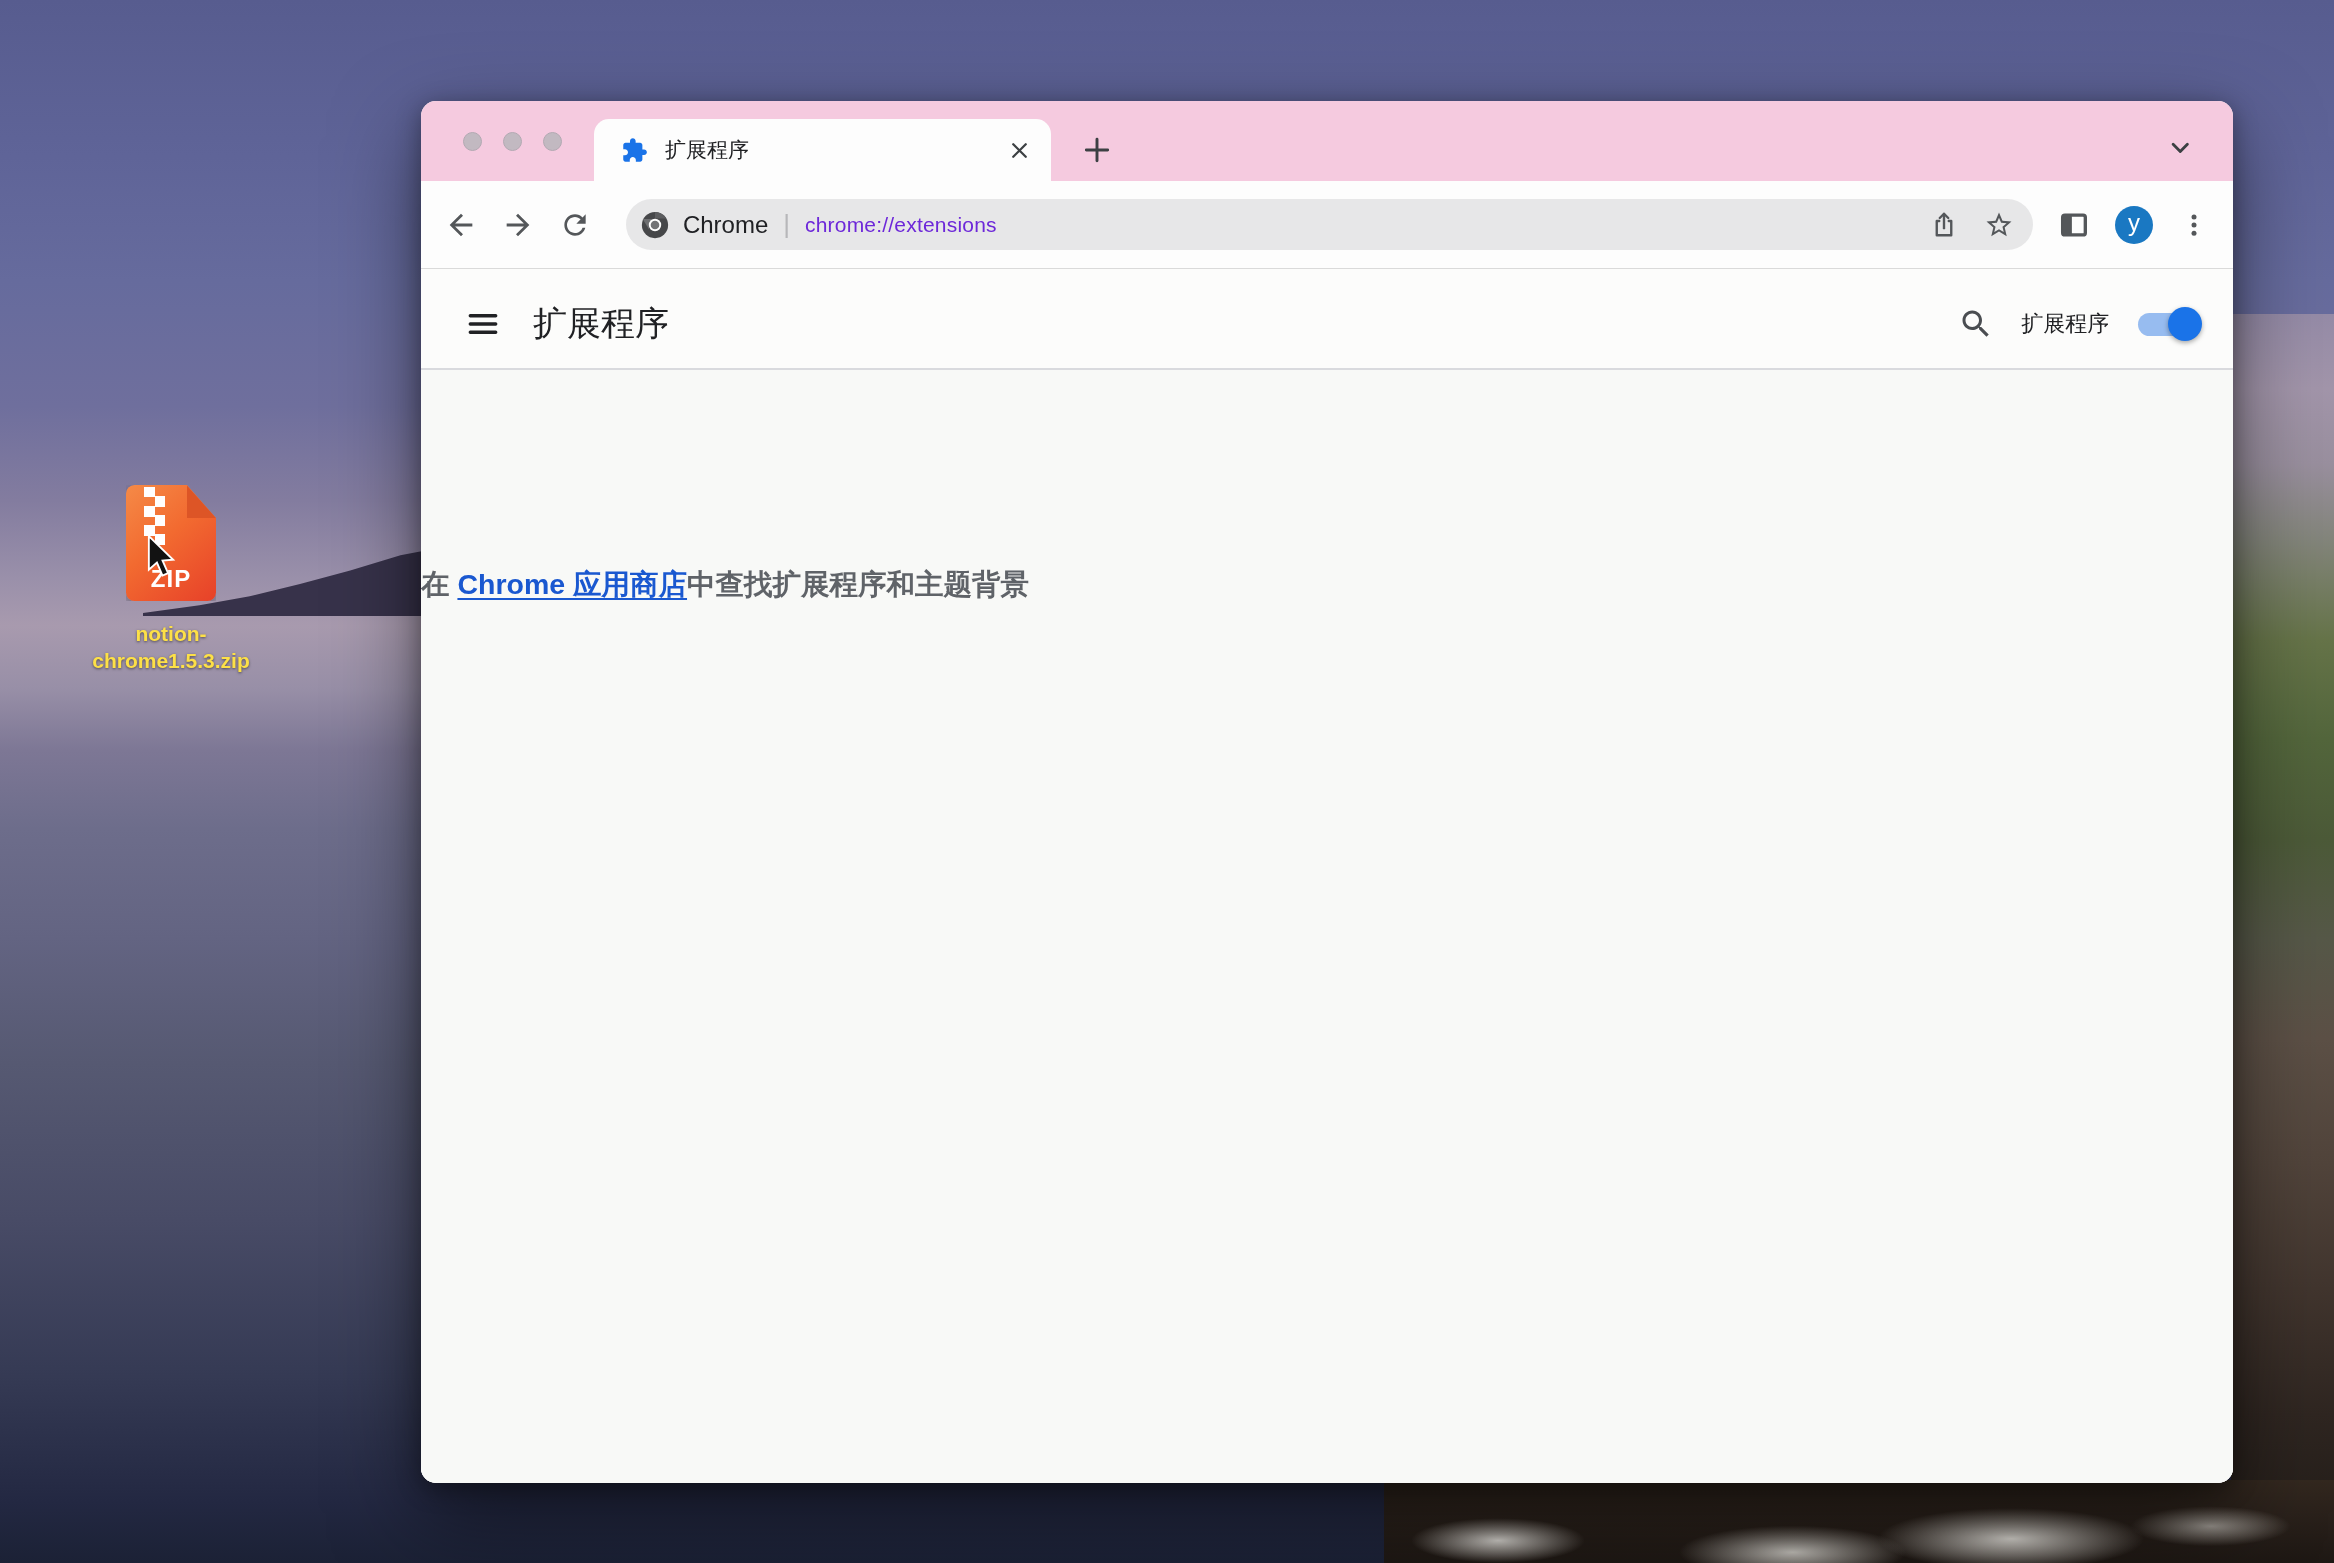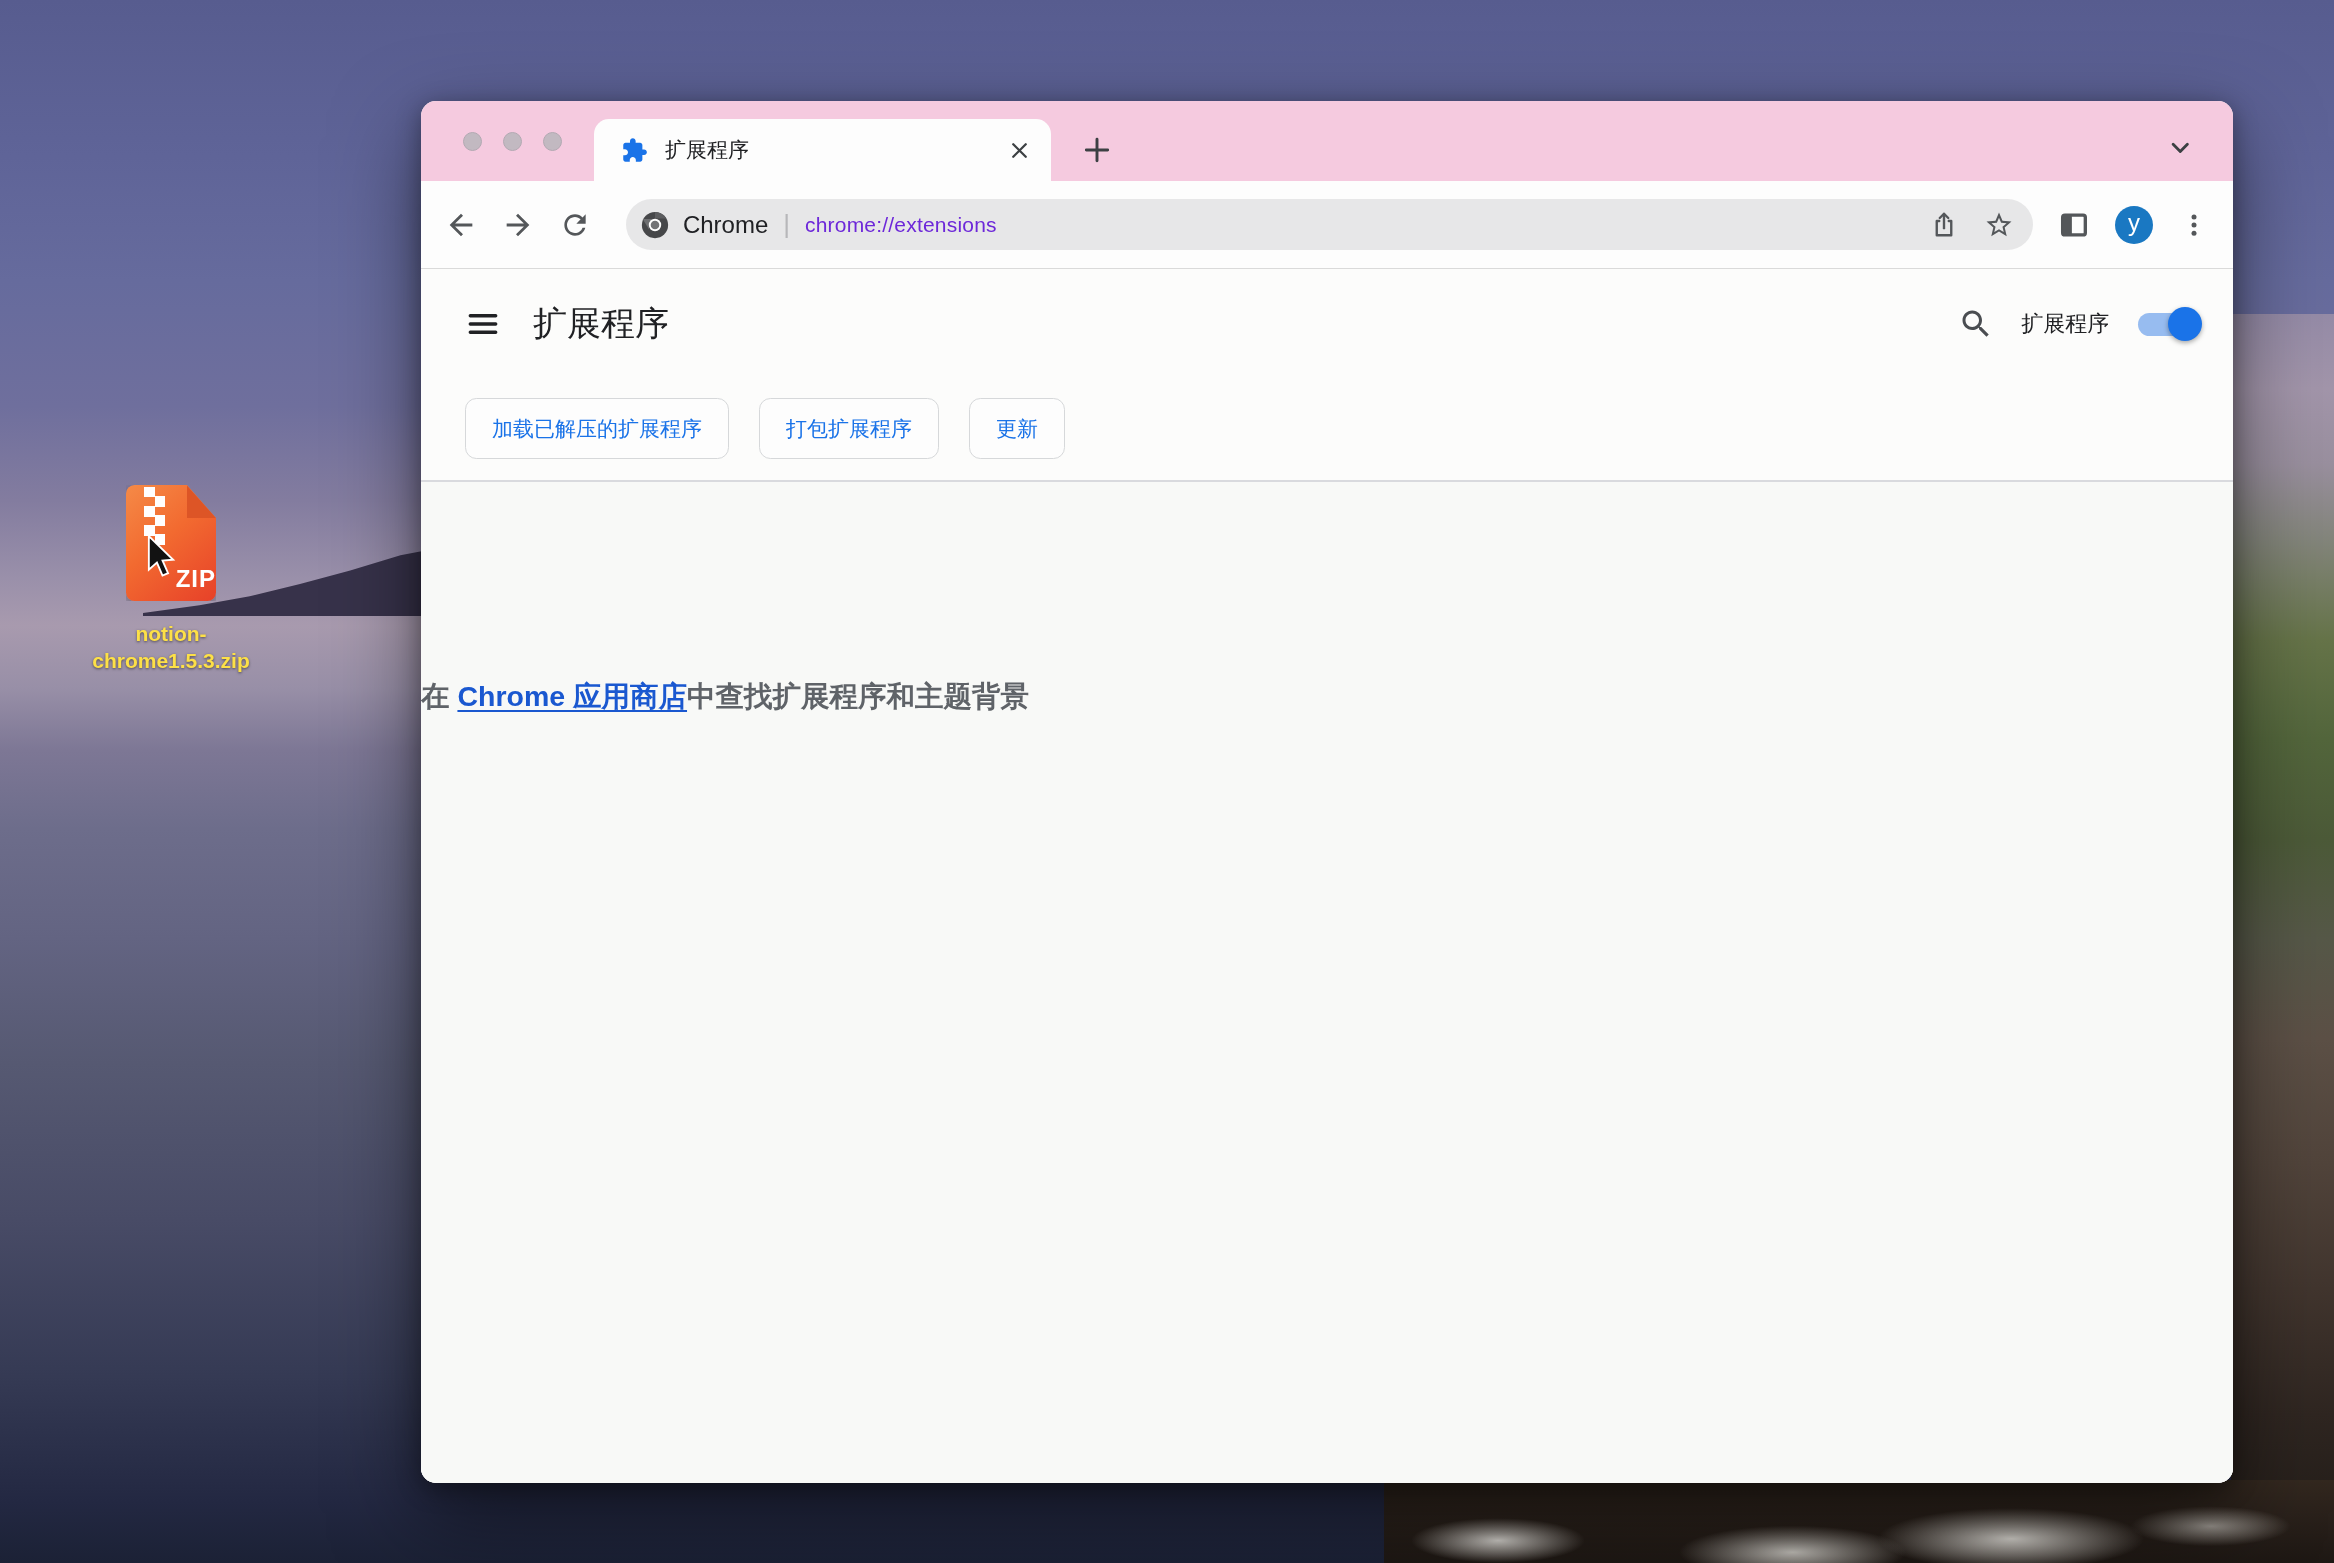--- a/index.html
+++ b/index.html
@@ -30,21 +30,21 @@
   
   .desktop-file { position:absolute; left:52px; top:485px; width:238px; text-align:center; }
   .zip-icon { position:relative; width:90px; height:116px; margin:0 auto;
     background:linear-gradient(140deg,#f6judged 0); }
   .zip-icon { background:linear-gradient(140deg,#f58a47 0%, #f26a30 45%, #e74129 100%);
     border-radius:8.6px; clip-path:polygon(0 0, 61px 0, 100% 33px, 100% 100%, 0 100%);
     box-shadow:0 3.8px 9.5px rgba(0,0,0,.3); }
   .zip-fold { position:absolute; right:0; top:0; width:29.5px; height:33px; background:#dd5526;
     clip-path:polygon(0 0, 100% 100%, 0 100%); }
   .zip-sq { position:absolute; width:10.5px; height:10.5px; background:#fff; }
-  .zip-label-ext { position:absolute; bottom:7.6px; left:0; width:100%; text-align:right;
+  .zip-label-ext { position:absolute; bottom:7.6px; left:0; width:100%; text-align:center;
     color:#fff; font-size:24px; font-weight:bold; letter-spacing:1px; }
   .file-name { margin-top:19px; color:#fde047; font-size:21px; font-weight:bold; line-height:27px;
     text-shadow:0 1px 2.9px rgba(0,0,0,.55); }
   .cursor-arrow { position:absolute; left:145px; top:535px; z-index:50; }
 
   
   .window { position:absolute; left:421px; top:101px; width:1812px; height:1382px;
     border-radius:15px; overflow:hidden; background:#fbfbfa;
     box-shadow:0 33px 86px rgba(0,0,0,.5), 0 5.7px 23px rgba(0,0,0,.35);
     display:flex; flex-direction:column; }
@@ -233,25 +233,20 @@
         <svg width="36" height="36" viewBox="0 0 24 24">
           <path fill="#4a4d51" d="M15.5 14h-.79l-.28-.27C15.41 12.59 16 11.11 16 9.5 16 5.91 13.09 3 9.5 3S3 5.91 3 9.5 5.91 16 9.5 16c1.61 0 3.09-.59 4.23-1.57l.27.28v.79l5 4.99L20.49 19l-4.99-5zm-6 0C7.01 14 5 11.99 5 9.5S7.01 5 9.5 5 14 7.01 14 9.5 11.99 14 9.5 14z"></path>
         </svg>
         <span class="dev-label">扩展程序</span>
         <div class="toggle">
           <div class="toggle-track"></div>
           <div class="toggle-knob"></div>
         </div>
       </div>
 
-      <div class="actions-row">
-        <button class="ext-btn">加载已解压的扩展程序</button>
-        <button class="ext-btn">打包扩展程序</button>
-        <button class="ext-btn">更新</button>
-      </div>
 
       <div class="head-divider"></div>
     </div>
 
     <div class="page-content">
       <div class="empty-state">
         <span>在 </span><a href="#">Chrome 应用商店</a><span>中查找扩展程序和主题背景</span>
       </div>
     </div>
   </div>

